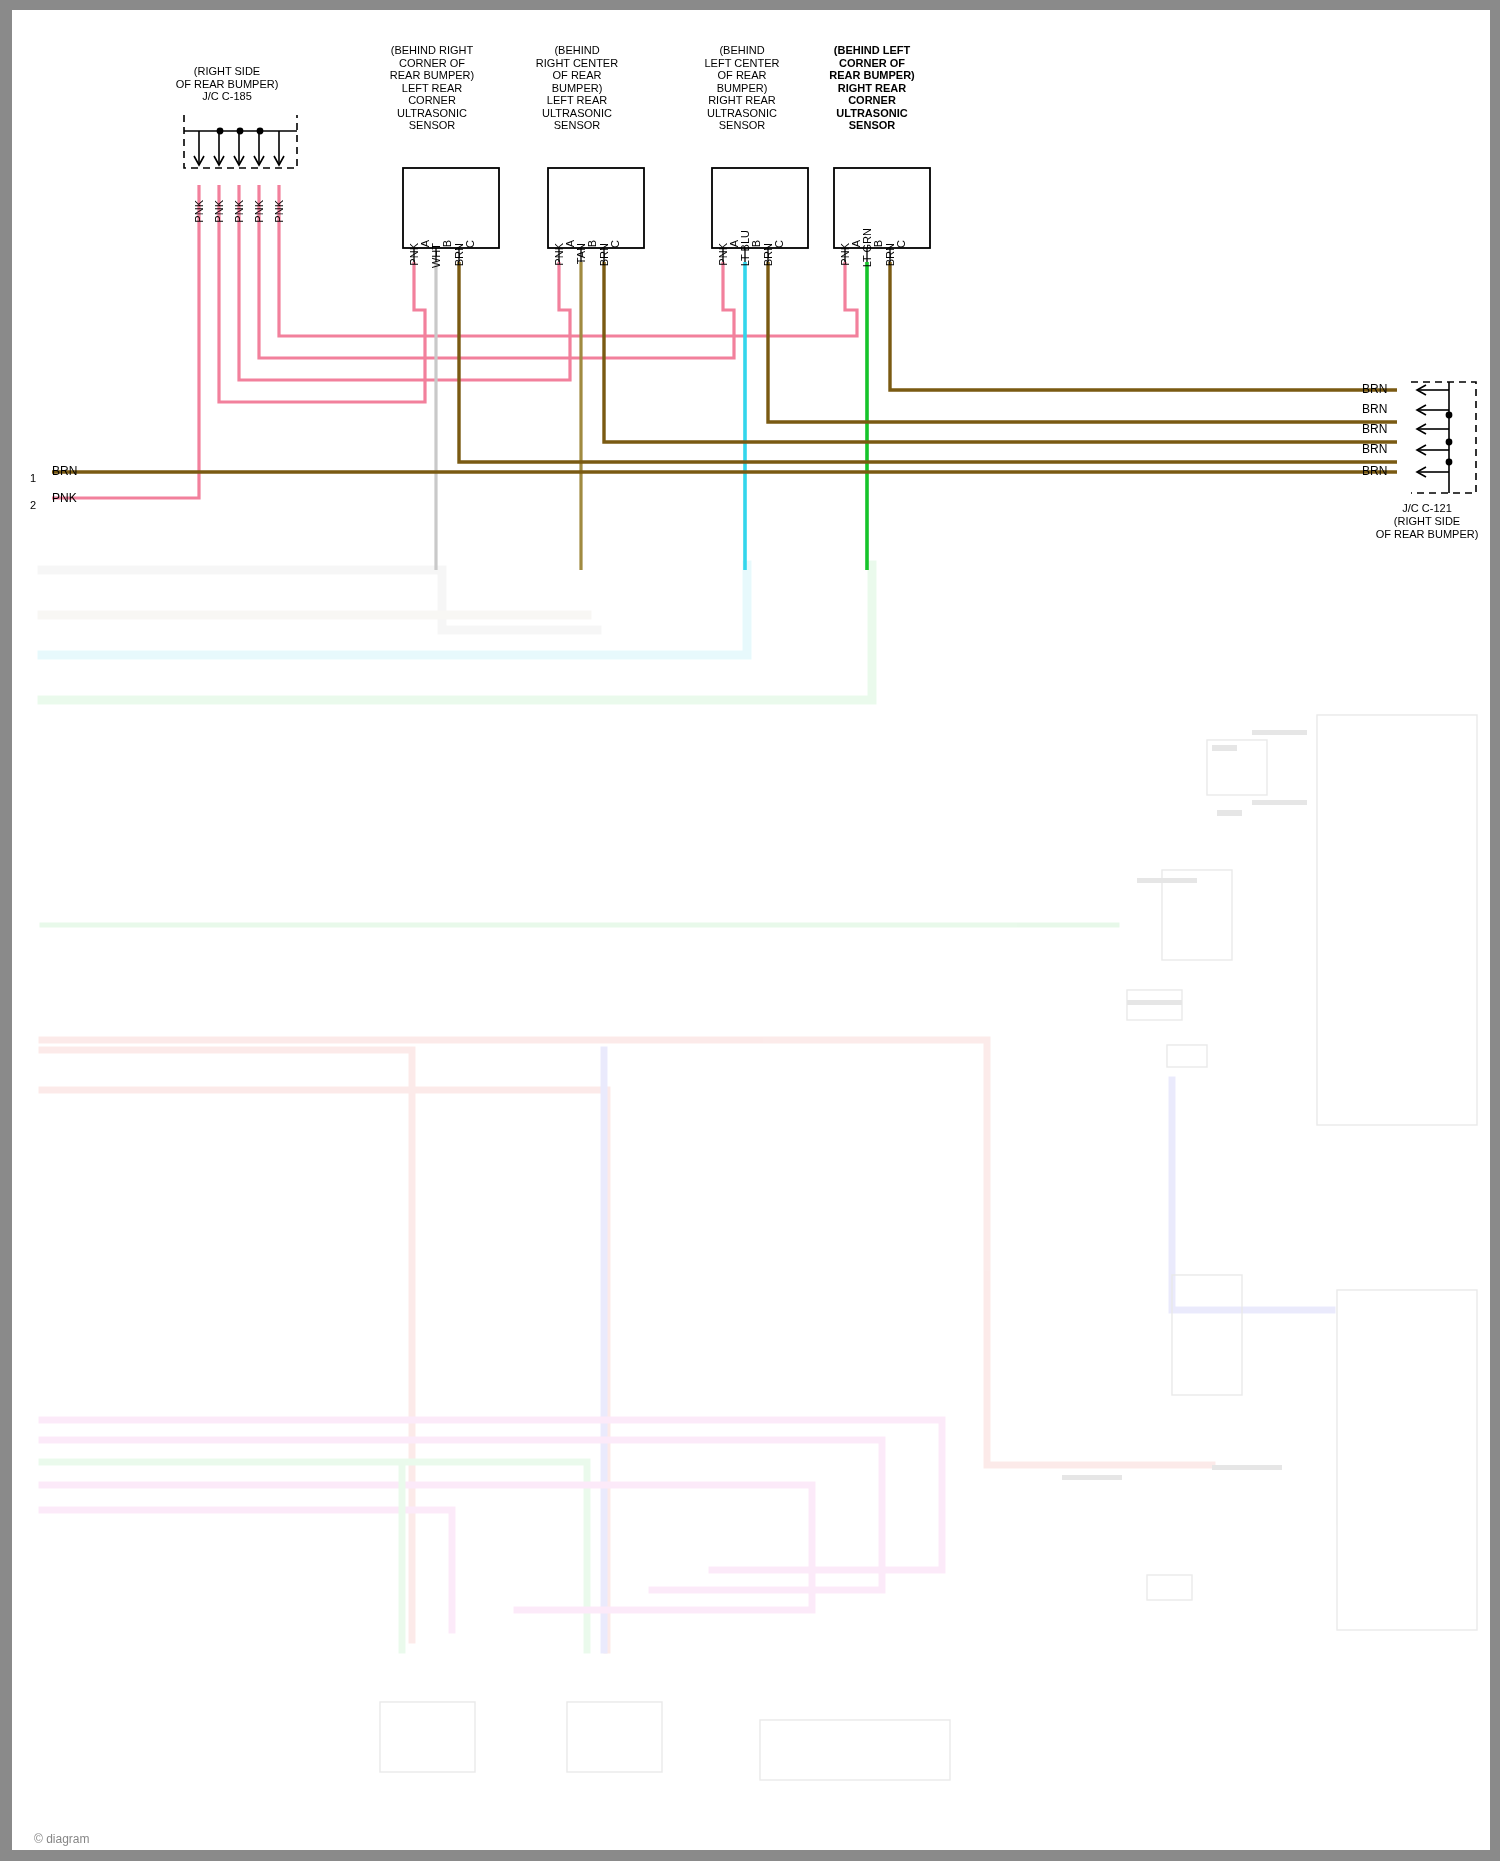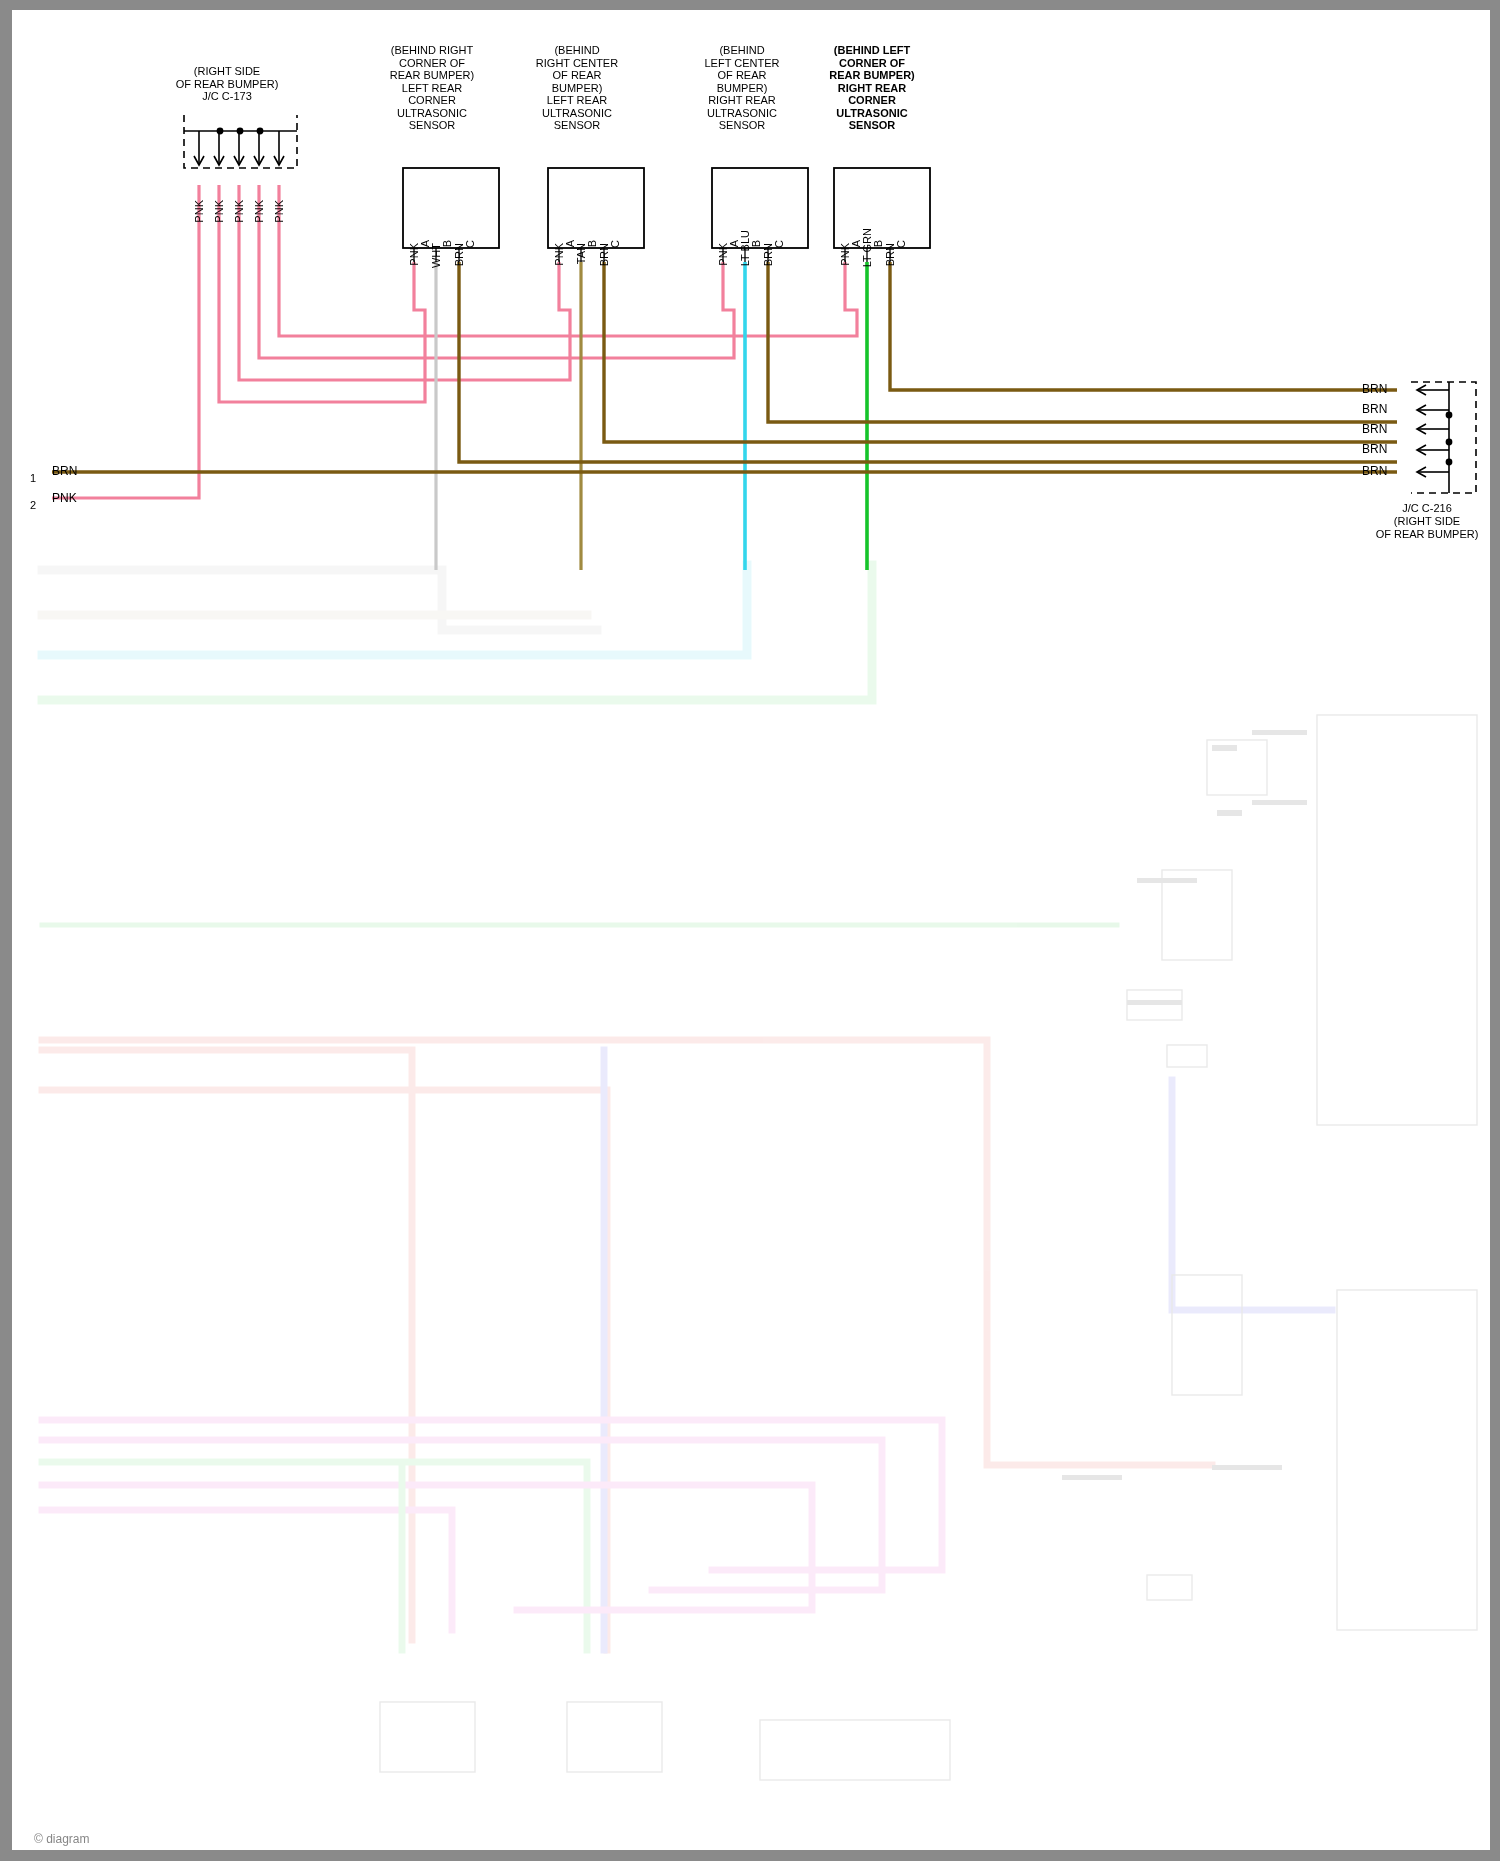--- a/index.html
+++ b/index.html
@@ -57,21 +57,21 @@
         <rect x="1205" y="800" width="25" height="6"></rect>
         <rect x="1240" y="720" width="55" height="5"></rect>
         <rect x="1240" y="790" width="55" height="5"></rect>
         <rect x="1125" y="868" width="60" height="5"></rect>
         <rect x="1115" y="990" width="55" height="5"></rect>
         <rect x="1050" y="1465" width="60" height="5"></rect>
         <rect x="1200" y="1455" width="70" height="5"></rect>
       </g>
     </svg>
 
-    <div class="lbl" style="left:160px;top:55px;width:110px;"><span>(RIGHT SIDE</span><br><span>OF REAR BUMPER)</span><br><span>J/C C-173</span></div>
+    <div class="lbl" style="left:160px;top:55px;width:110px;"><span>(RIGHT SIDE</span><br><span>OF REAR BUMPER)</span><br><span>J/C C-185</span></div>
 
     <div class="lbl" style="left:370px;top:34px;width:100px;"><span style="white-space:pre-line;">(BEHIND RIGHT
 CORNER OF
 REAR BUMPER)</span><br><span style="white-space:pre-line;">LEFT REAR
 CORNER
 ULTRASONIC
 SENSOR</span></div>
 
     <div class="lbl" style="left:515px;top:34px;width:100px;"><span style="white-space:pre-line;">(BEHIND
 RIGHT CENTER
@@ -239,19 +239,19 @@
     <div class="lbl left" style="left:40px;top:455px;font-size:12px;">BRN</div>
     <div class="lbl left" style="left:18px;top:489px;">2</div>
     <div class="lbl left" style="left:40px;top:482px;font-size:12px;">PNK</div>
 
     <div class="lbl left" style="left:1350px;top:373px;font-size:12px;">BRN</div>
     <div class="lbl left" style="left:1350px;top:393px;font-size:12px;">BRN</div>
     <div class="lbl left" style="left:1350px;top:413px;font-size:12px;">BRN</div>
     <div class="lbl left" style="left:1350px;top:433px;font-size:12px;">BRN</div>
     <div class="lbl left" style="left:1350px;top:455px;font-size:12px;">BRN</div>
 
-    <div class="lbl" style="left:1350px;top:492px;width:130px;">J/C C-216</div>
+    <div class="lbl" style="left:1350px;top:492px;width:130px;">J/C C-121</div>
     <div class="lbl" style="left:1350px;top:505px;width:130px;">(RIGHT SIDE</div>
     <div class="lbl" style="left:1350px;top:518px;width:130px;">OF REAR BUMPER)</div>
 
     <div class="note" style="left:22px;top:1822px;">© diagram</div>
   </div>
 </div>
 
 </body></html>

